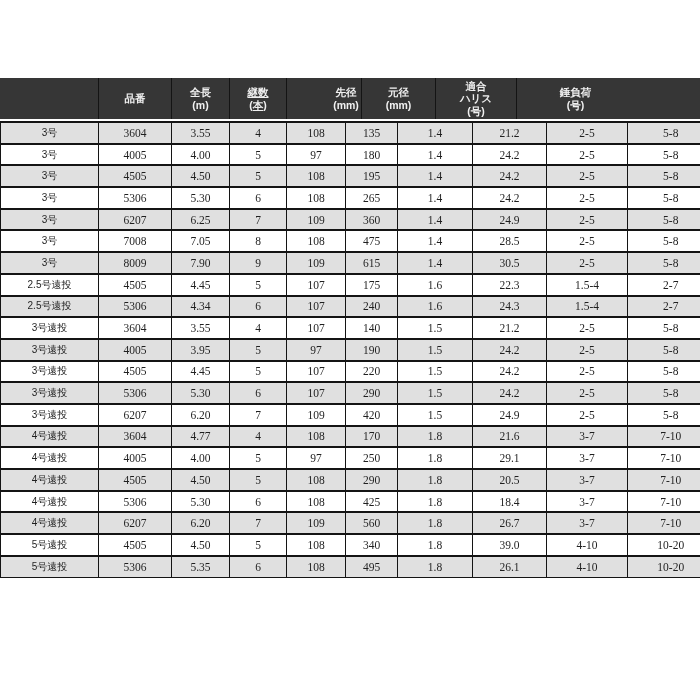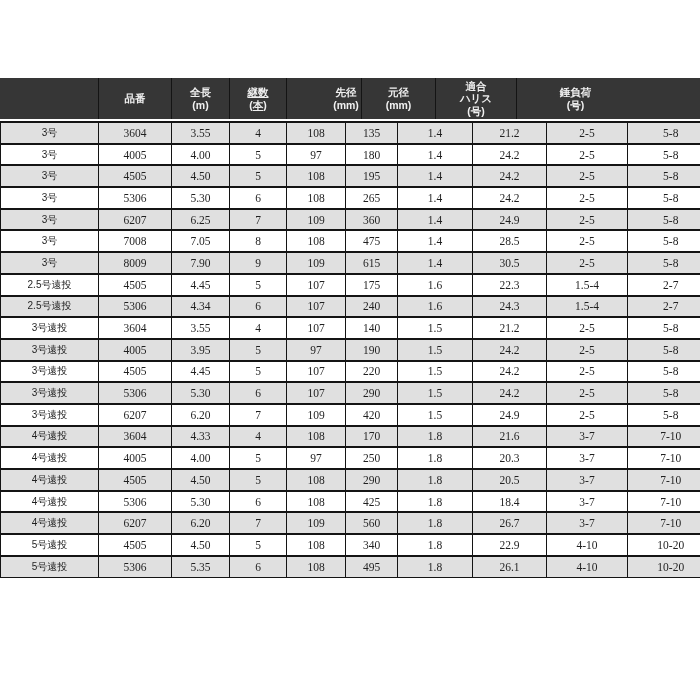--- a/index.html
+++ b/index.html
@@ -278,38 +278,38 @@
             <td>109</td>
             <td>420</td>
             <td>1.5</td>
             <td>24.9</td>
             <td>2-5</td>
             <td>5-8</td>
           </tr>
           <tr>
             <td>4号遠投</td>
             <td>3604</td>
-            <td>4.33</td>
+            <td>4.77</td>
             <td>4</td>
             <td>108</td>
             <td>170</td>
             <td>1.8</td>
             <td>21.6</td>
             <td>3-7</td>
             <td>7-10</td>
           </tr>
           <tr>
             <td>4号遠投</td>
             <td>4005</td>
             <td>4.00</td>
             <td>5</td>
             <td>97</td>
             <td>250</td>
             <td>1.8</td>
-            <td>20.3</td>
+            <td>29.1</td>
             <td>3-7</td>
             <td>7-10</td>
           </tr>
           <tr>
             <td>4号遠投</td>
             <td>4505</td>
             <td>4.50</td>
             <td>5</td>
             <td>108</td>
             <td>290</td>
@@ -343,21 +343,21 @@
             <td>7-10</td>
           </tr>
           <tr>
             <td>5号遠投</td>
             <td>4505</td>
             <td>4.50</td>
             <td>5</td>
             <td>108</td>
             <td>340</td>
             <td>1.8</td>
-            <td>22.9</td>
+            <td>39.0</td>
             <td>4-10</td>
             <td>10-20</td>
           </tr>
           <tr>
             <td>5号遠投</td>
             <td>5306</td>
             <td>5.35</td>
             <td>6</td>
             <td>108</td>
             <td>495</td>

